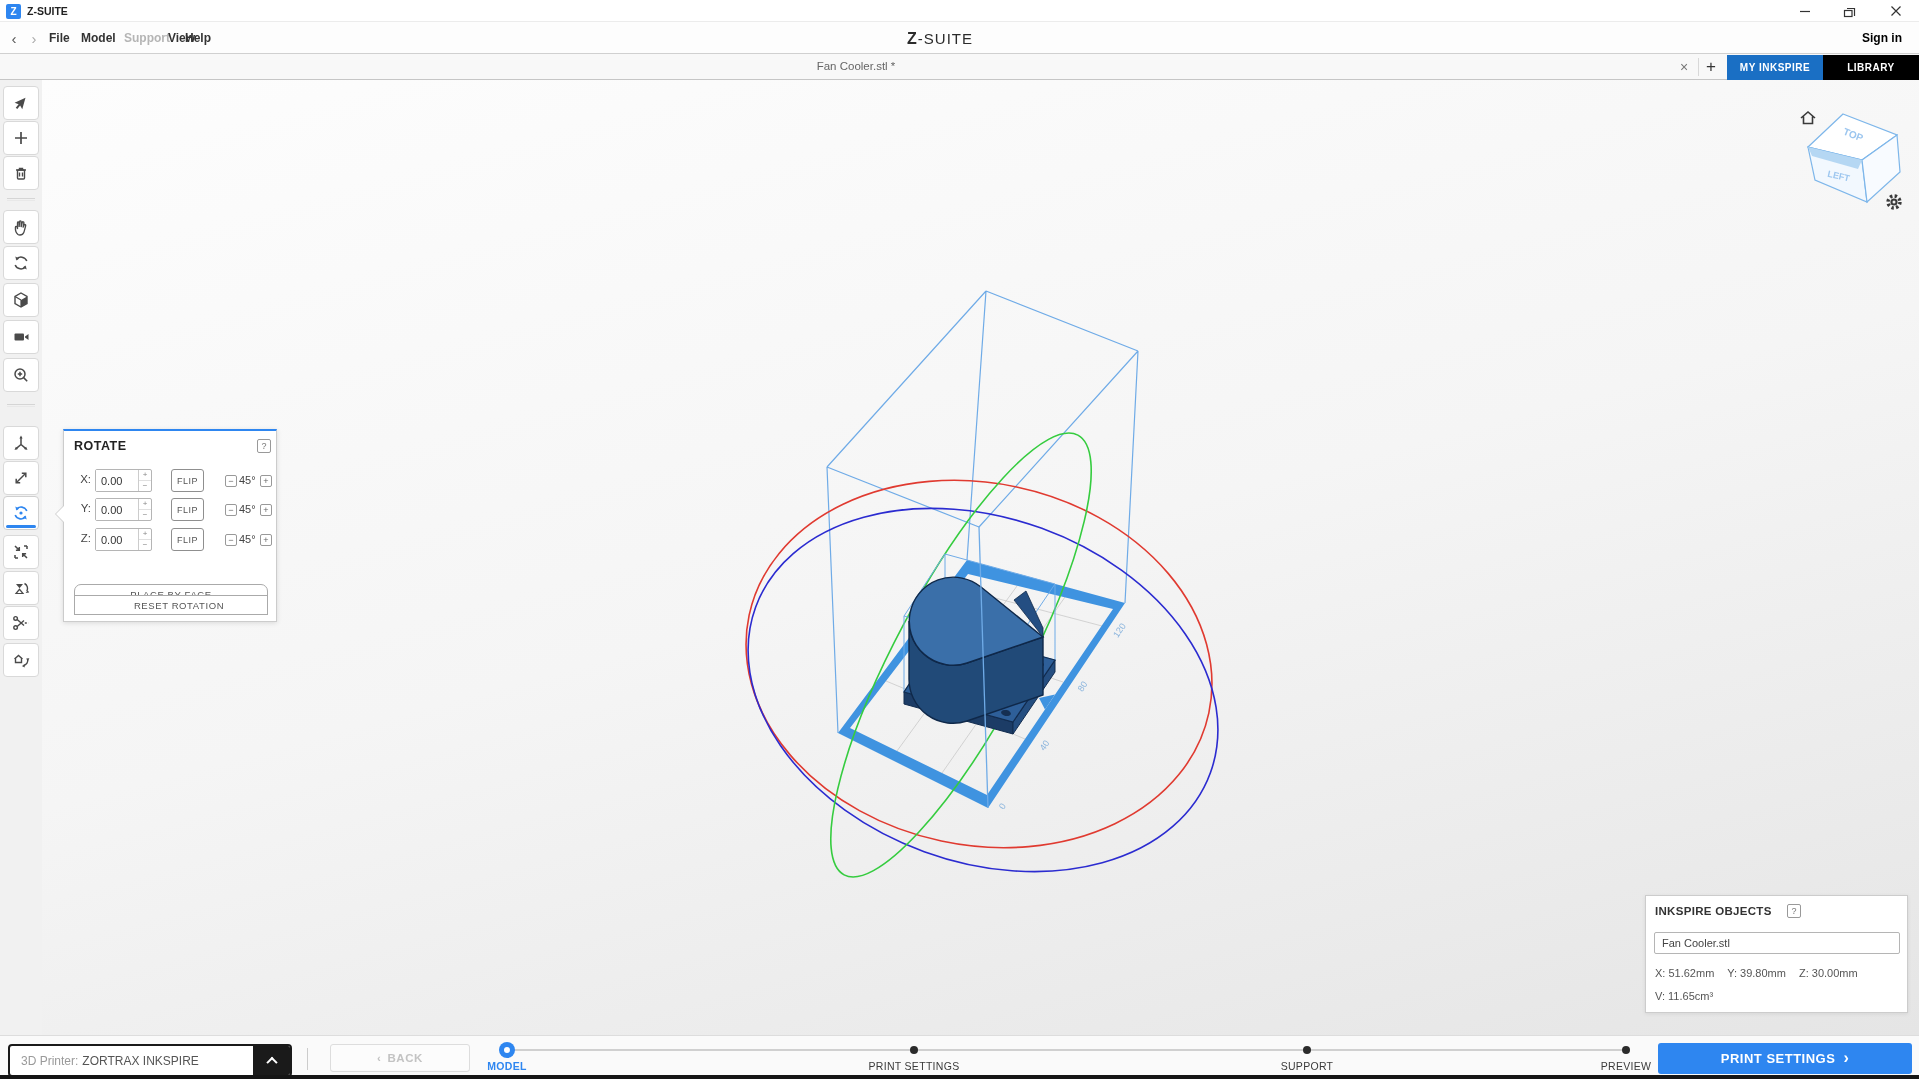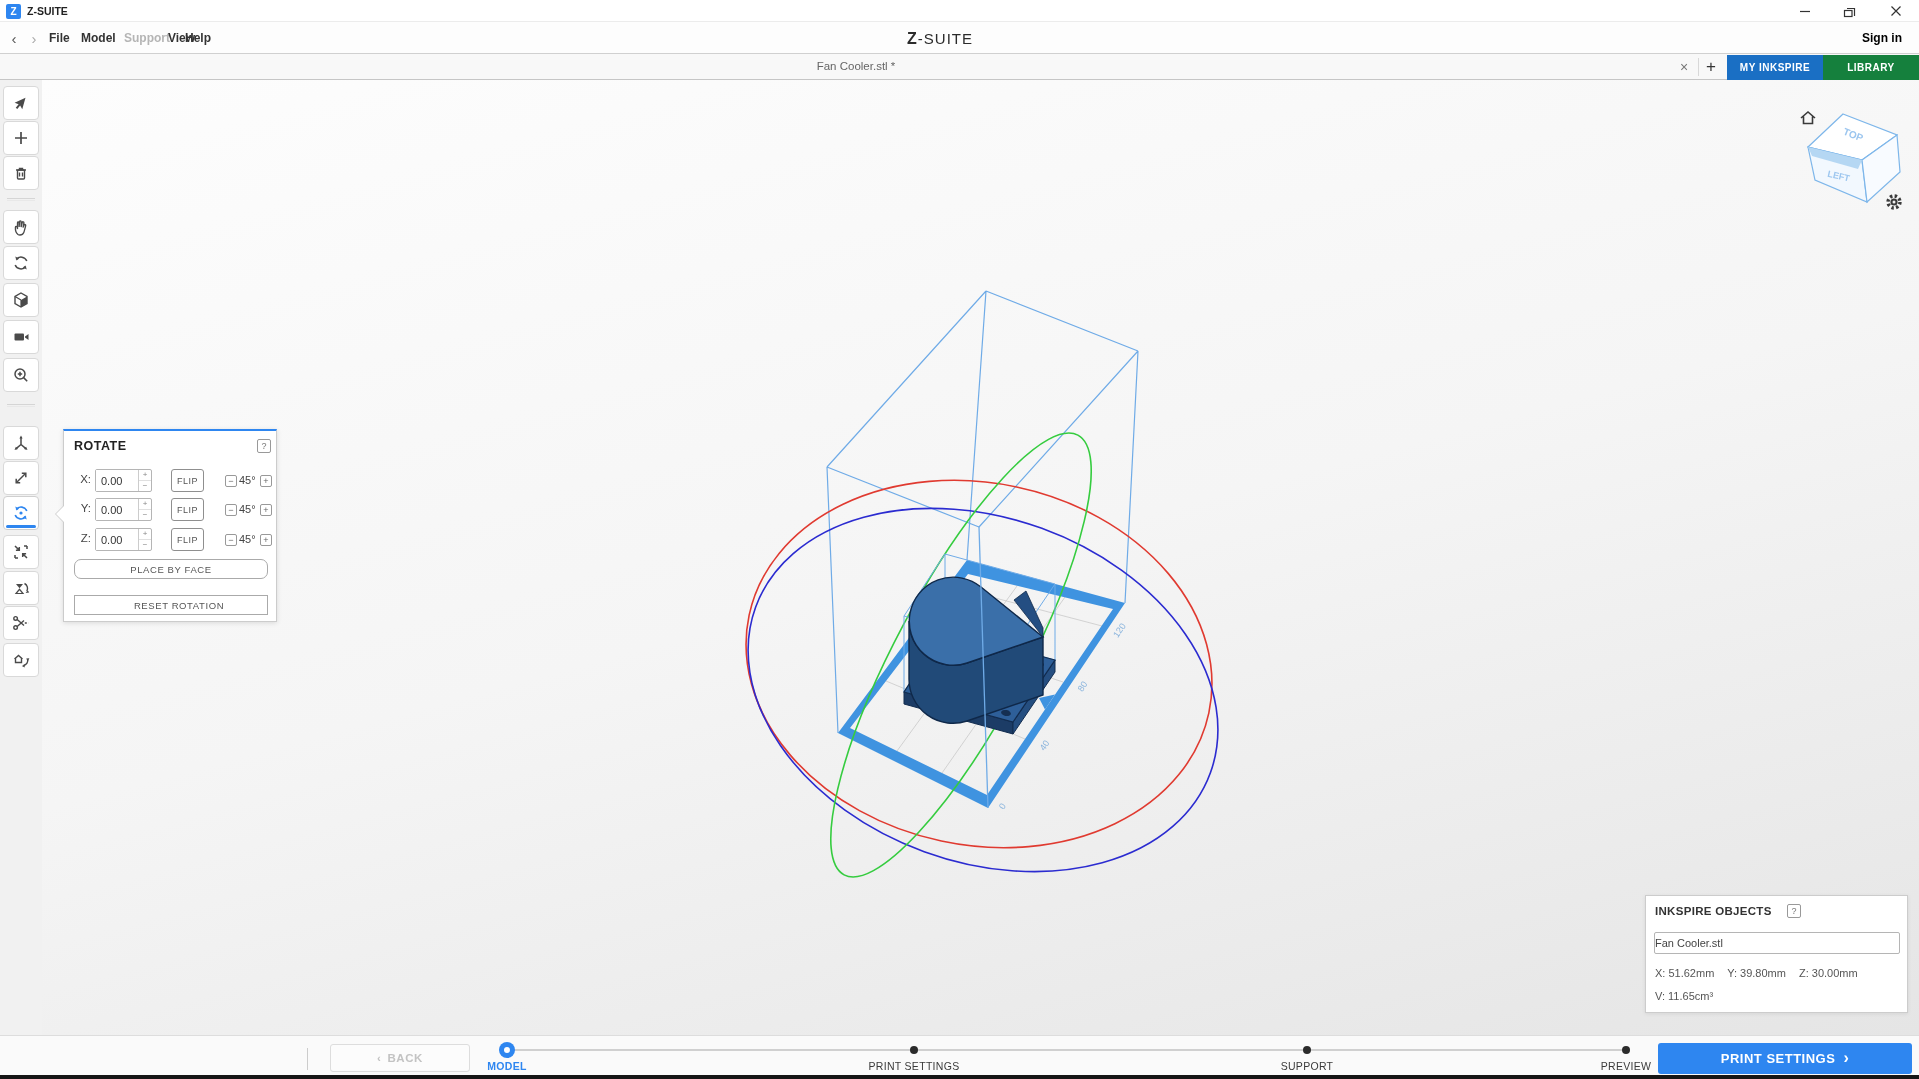--- a/index.html
+++ b/index.html
@@ -26,21 +26,21 @@
   #sign-in { top:9px; right:17px; font-size:12px; font-weight:600; color:#000000; }
 
   
   #tabbar { left:0; top:54px; width:1919px; height:26px; background:#f8f8f8; border-bottom:1px solid #c6c6c6; z-index:10; }
   #tab-title { left:856px; top:6px; transform:translateX(-50%); font-size:11.5px; color:#666; white-space:nowrap;text-align:center; }
   #tab-close { left:1674px; top:3px; width:20px; height:20px; font-size:14px; color:#777; display:flex; align-items:center; justify-content:center; }
   #tab-sep { left:1698px; top:4px; width:1px; height:18px; background:#d8d8d8; }
   #tab-add { left:1700px; top:1px; width:22px; height:24px; font-size:17px; color:#333; display:flex; align-items:center; justify-content:center; }
   .tab-btn { top:1px; height:25px; display:flex; align-items:center; justify-content:center; color:#fff; font-size:10px; font-weight:bold; letter-spacing:.5px; }
   #btn-mydevices { left:1727px; width:96px; background:#1a6fc4; }
-  #btn-library { left:1823px; width:96px; background:#15803d; }
+  #btn-library { left:1823px; width:96px; background:#000000; }
 
   
   #viewport { left:42px; top:80px; width:1877px; height:955px; background:linear-gradient(165deg,#fdfdfd 0%,#f5f5f5 50%,#e5e5e5 100%); }
   #scene { left:0; top:0; width:1919px; height:1079px; z-index:1; pointer-events:none; }
 
   
   #toolbar { left:0; top:80px; width:42px; height:955px; background:#f1f1f1; z-index:3; }
   .tbtn { position:absolute; left:3px; width:36px; height:34px; background:#fff; border:1px solid #d9d9d9; border-radius:4px; display:flex; align-items:center; justify-content:center; }
   .tbtn.active { border-color:#cfcfcf; }
   .tbtn.active::after { content:""; position:absolute; left:2px; right:2px; bottom:1px; height:3px; background:#2e86f0; border-radius:2px; }
@@ -59,27 +59,27 @@
   .rp-inputwrap { position:absolute; left:31px; top:0; width:57px; height:23px; border:1px solid #b5b5b5; border-radius:2px; background:#fff; display:flex; }
   .rp-input { width:42px; height:100%; border:none; outline:none; font-size:11px; color:#333; padding-left:5px; font-family:"Liberation Sans", sans-serif; }
   .rp-spin { width:13px; border-left:1px solid #ccc; display:flex; flex-direction:column; }
   .rp-spin span { flex:1; font-size:8px; color:#888; display:flex; align-items:center; justify-content:center; line-height:1; }
   .rp-spin span:first-child { border-bottom:1px solid #e0e0e0; }
   .rp-flip { position:absolute; left:107px; top:0; width:33px; height:23px; border:1px solid #8f8f8f; border-radius:3px; background:#fff; font-size:9px; color:#555; letter-spacing:.5px; display:flex; align-items:center; justify-content:center; }
   .sq-btn { position:absolute; top:6px; width:12px; height:12px; border:1px solid #999; border-radius:2px; font-size:9px; color:#666; display:flex; align-items:center; justify-content:center; background:#fff; line-height:1; }
   .sq-minus { left:161px; } .sq-plus { left:196px; }
   .rp-deg { position:absolute; left:175px; top:5px; font-size:11px; color:#444; }
   .rp-bigbtn { position:absolute; left:10px; width:194px; height:20px; border:1px solid #aaa; background:#fff; font-size:9.5px; color:#555; letter-spacing:.6px; display:flex; align-items:center; justify-content:center; }
-  #rp-place { top:128px;border-radius:7px; } #rp-reset { top:164px;padding-left:16px; }
+  #rp-place { top:153px;border-radius:7px; } #rp-reset { top:164px;padding-left:16px; }
 
   
   #sel-panel { left:1645px; top:895px; width:263px; height:118px; background:#fff; border:1px solid #ccc; box-shadow:0 1px 4px rgba(0,0,0,.08); z-index:4; }
   #sel-title { position:absolute; left:9px; top:9px; font-size:11.5px; font-weight:bold; letter-spacing:.3px; color:#333; }
   #sel-help { left:141px; top:8px; }
-  #sel-input { position:absolute; left:8px; top:36px; width:246px; height:22px; border:1px solid #b5b5b5; border-radius:2px; font-size:11px; color:#444; font-family:"Liberation Sans", sans-serif; }
+  #sel-input { position:absolute; left:8px; top:36px; width:246px; height:22px; border:1px solid #b5b5b5; border-radius:2px; font-size:11px; color:#444; padding-left:7px; font-family:"Liberation Sans", sans-serif; }
   #sel-dims { position:absolute; left:9px; top:71px; font-size:11px; color:#555; }
   #sel-dims span { margin-right:10px; }
   #sel-vol { position:absolute; left:9px; top:94px; font-size:11px; color:#555; }
 
   
   #viewcube { left:1795px; top:95px; width:115px; height:112px; z-index:2; }
   #home-btn { left:1798px; top:108px; width:20px; height:20px; z-index:3; }
   #gear-btn { left:1884px; top:192px; width:20px; height:20px; z-index:3; }
 
   
@@ -396,20 +396,29 @@
     <input id="sel-input" value="Fan Cooler.stl" style="">
     <div id="sel-dims">
       <span>X: 51.62mm</span>
       <span>Y: 39.80mm</span>
       <span>Z: 30.00mm</span>
     </div>
     <div id="sel-vol">V: 11.65cm³</div>
   </div>
 
   <div class="abs" id="bottombar">
+    <div id="printer-select">
+      <div id="printer-text">
+          <span class="pfx">3D Printer:</span>
+          <span class="pname">ZORTRAX INKSPIRE</span>
+        </div>
+      <div id="printer-chevron">
+          <i></i>
+        </div>
+    </div>
     <div id="bb-sep"></div>
     <div id="back-btn">
         <span>‹</span>
         <span>BACK</span>
       </div>
     <div id="step-line"></div>
     <div class="step-dot active" id="dot-0"></div>
     <div class="step-dot" id="dot-1"></div>
     <div class="step-dot" id="dot-2"></div>
     <div class="step-dot" id="dot-3"></div>

